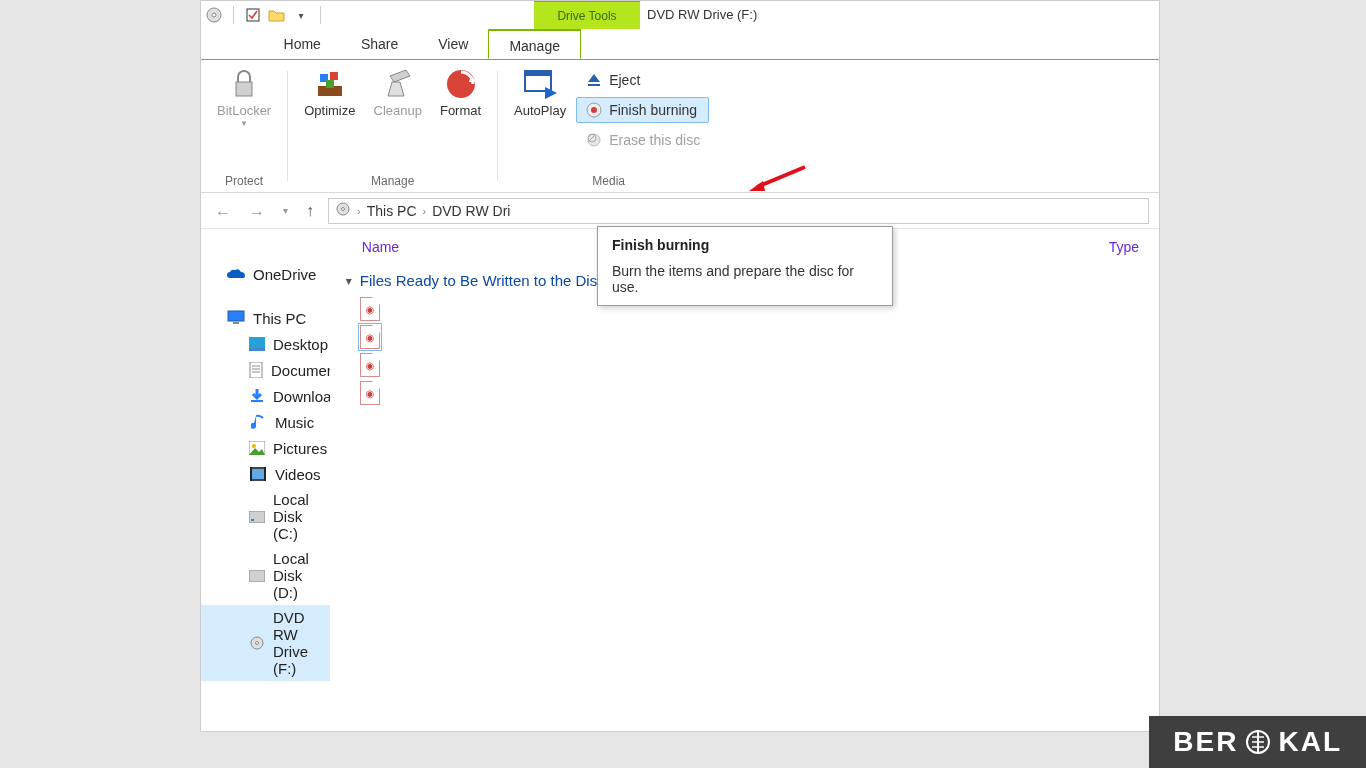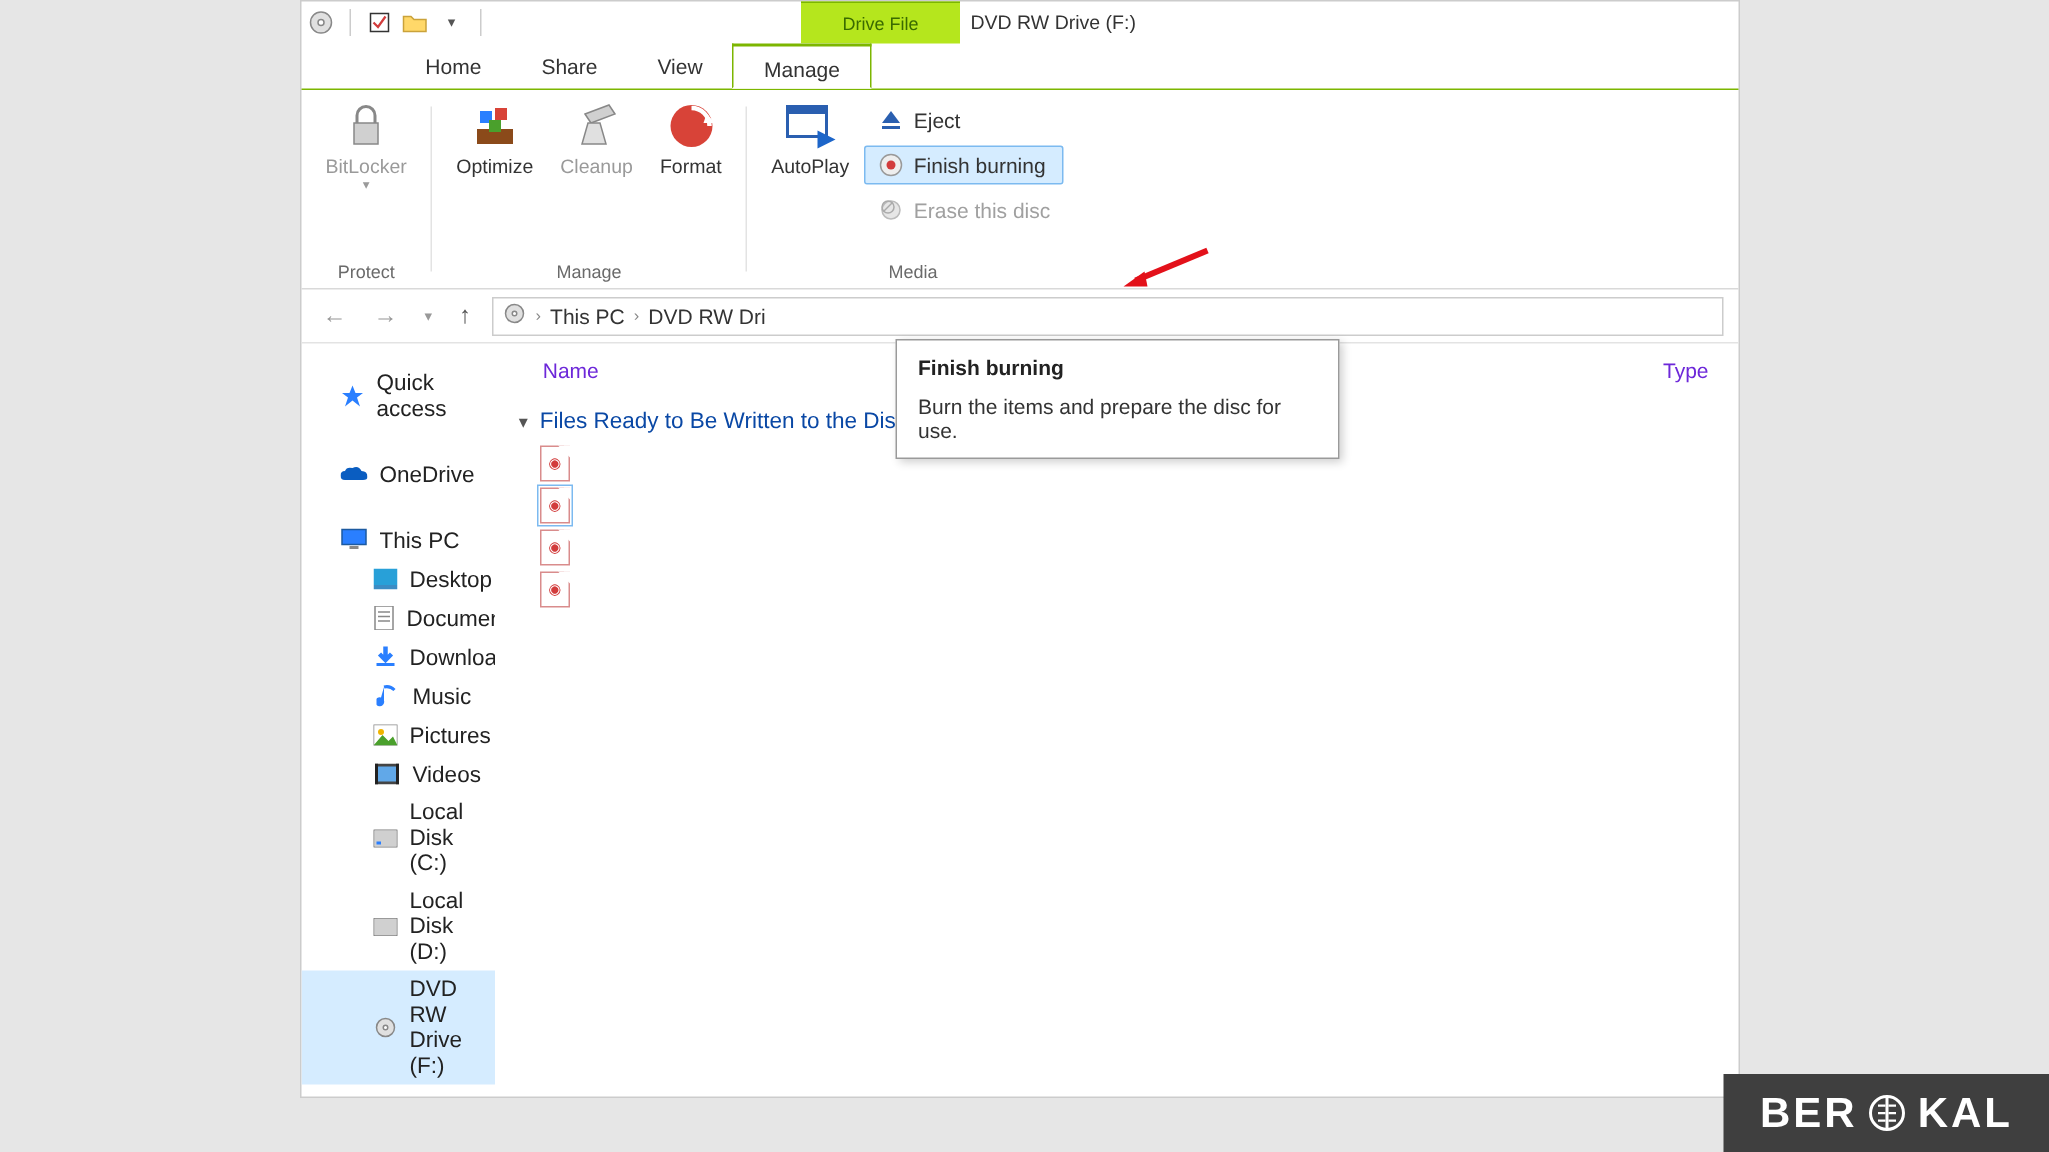--- a/index.html
+++ b/index.html
@@ -93,21 +93,21 @@
         </svg>
       </span>
     <span class="qat-icon">
         <svg width="18" height="16">
           <path d="M1 4 h5 l2 2 h8 v8 h-15 z" fill="#ffd869" stroke="#caa23a"></path>
         </svg>
       </span>
     <span class="qat-icon" style="font-size:10px;">▾</span>
     <span class="qat-sep"></span>
     <div class="context-tab-strip">
-      <div class="context-tab">Drive File</div>
+      <div class="context-tab">Drive Tools</div>
     </div>
     <div class="win-title">DVD RW Drive (F:)</div>
   </div>
 
   <div class="tabstrip">
     <div class="tab file">File</div>
     <div class="tab">Home</div>
     <div class="tab">Share</div>
     <div class="tab">View</div>
     <div class="tab manage">Manage</div>
@@ -231,28 +231,20 @@
           </svg></span>
       <span class="bc-sep">›</span>
       <span>This PC</span>
       <span class="bc-sep">›</span>
       <span>DVD RW Dri</span>
     </div>
   </div>
 
   <div class="body-split">
     <div class="navpane">
-      <div class="nav-item">
-        <span class="nav-ico">
-            <svg width="16" height="16">
-              <polygon points="8,1 10,6 15,6 11,9 13,15 8,11 3,15 5,9 1,6 6,6" fill="#2a7fff"></polygon>
-            </svg>
-          </span>
-        <span>Quick access</span>
-      </div>
       <div class="nav-gap"></div>
       <div class="nav-item">
         <span class="nav-ico">
             <svg width="18" height="12">
               <path d="M3 10 Q0 10 0 7 Q0 4 3 4 Q4 1 8 2 Q12 0 14 4 Q18 4 18 8 Q18 10 15 10 Z" fill="#0a5dc1"></path>
             </svg>
           </span>
         <span>OneDrive</span>
       </div>
       <div class="nav-gap"></div>

